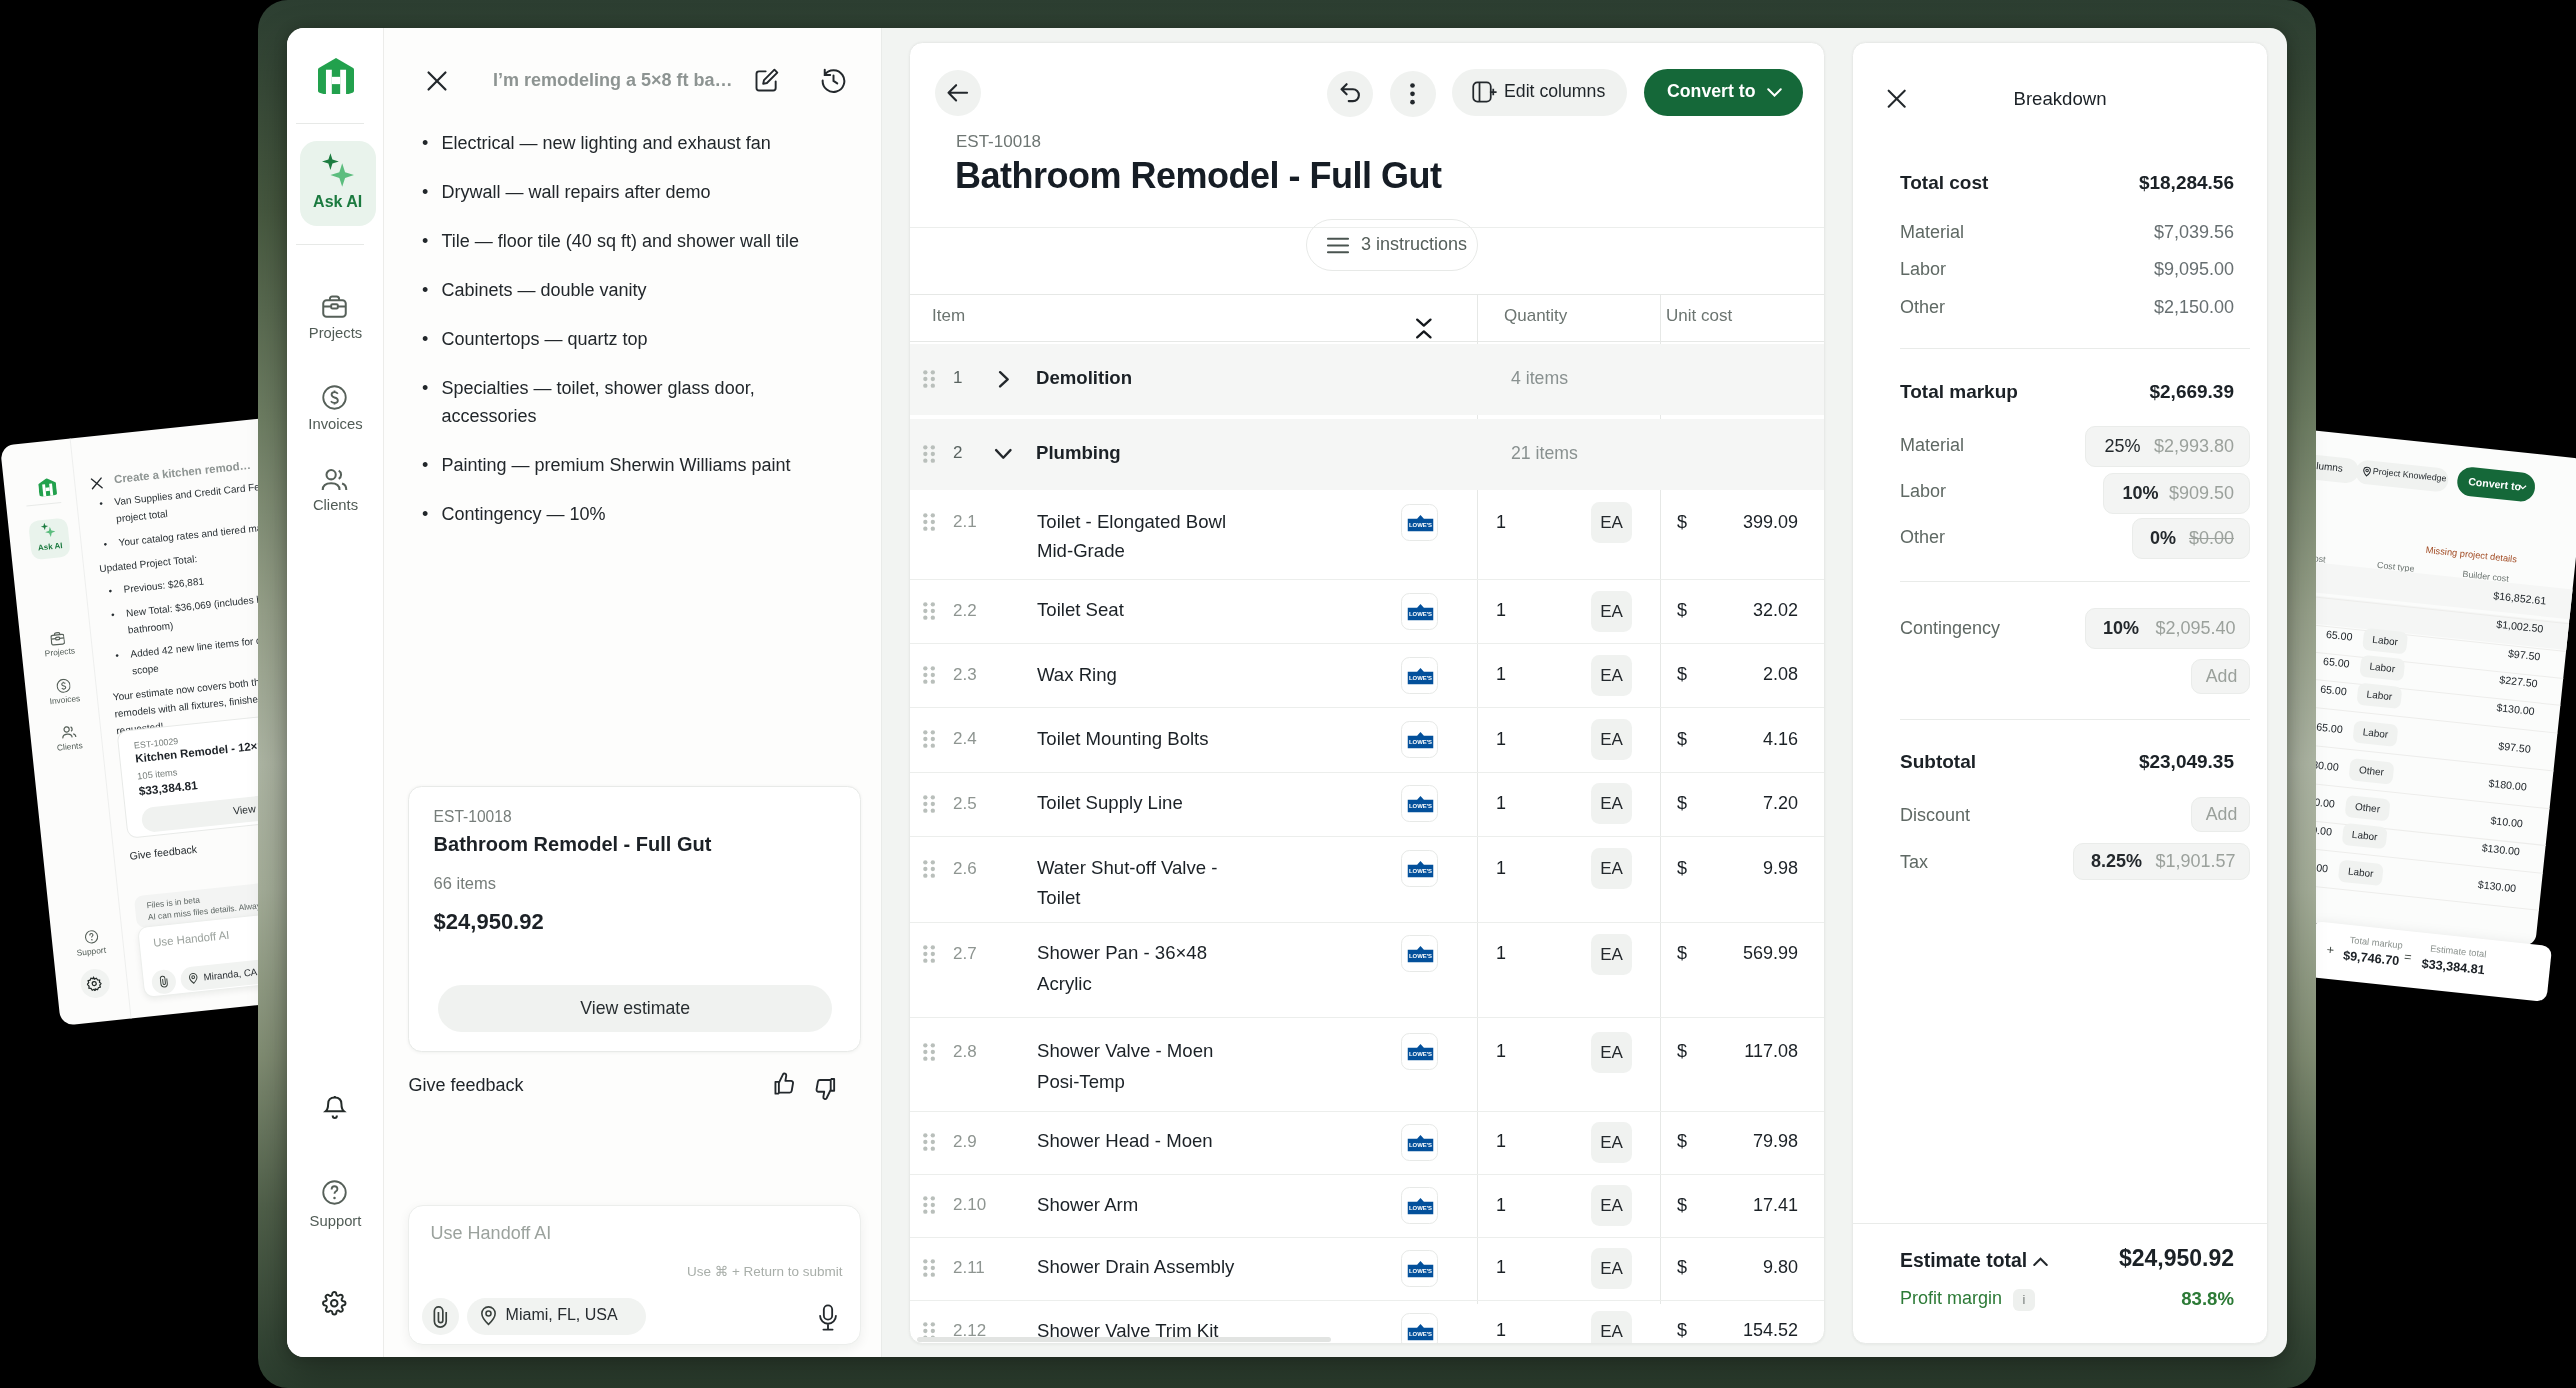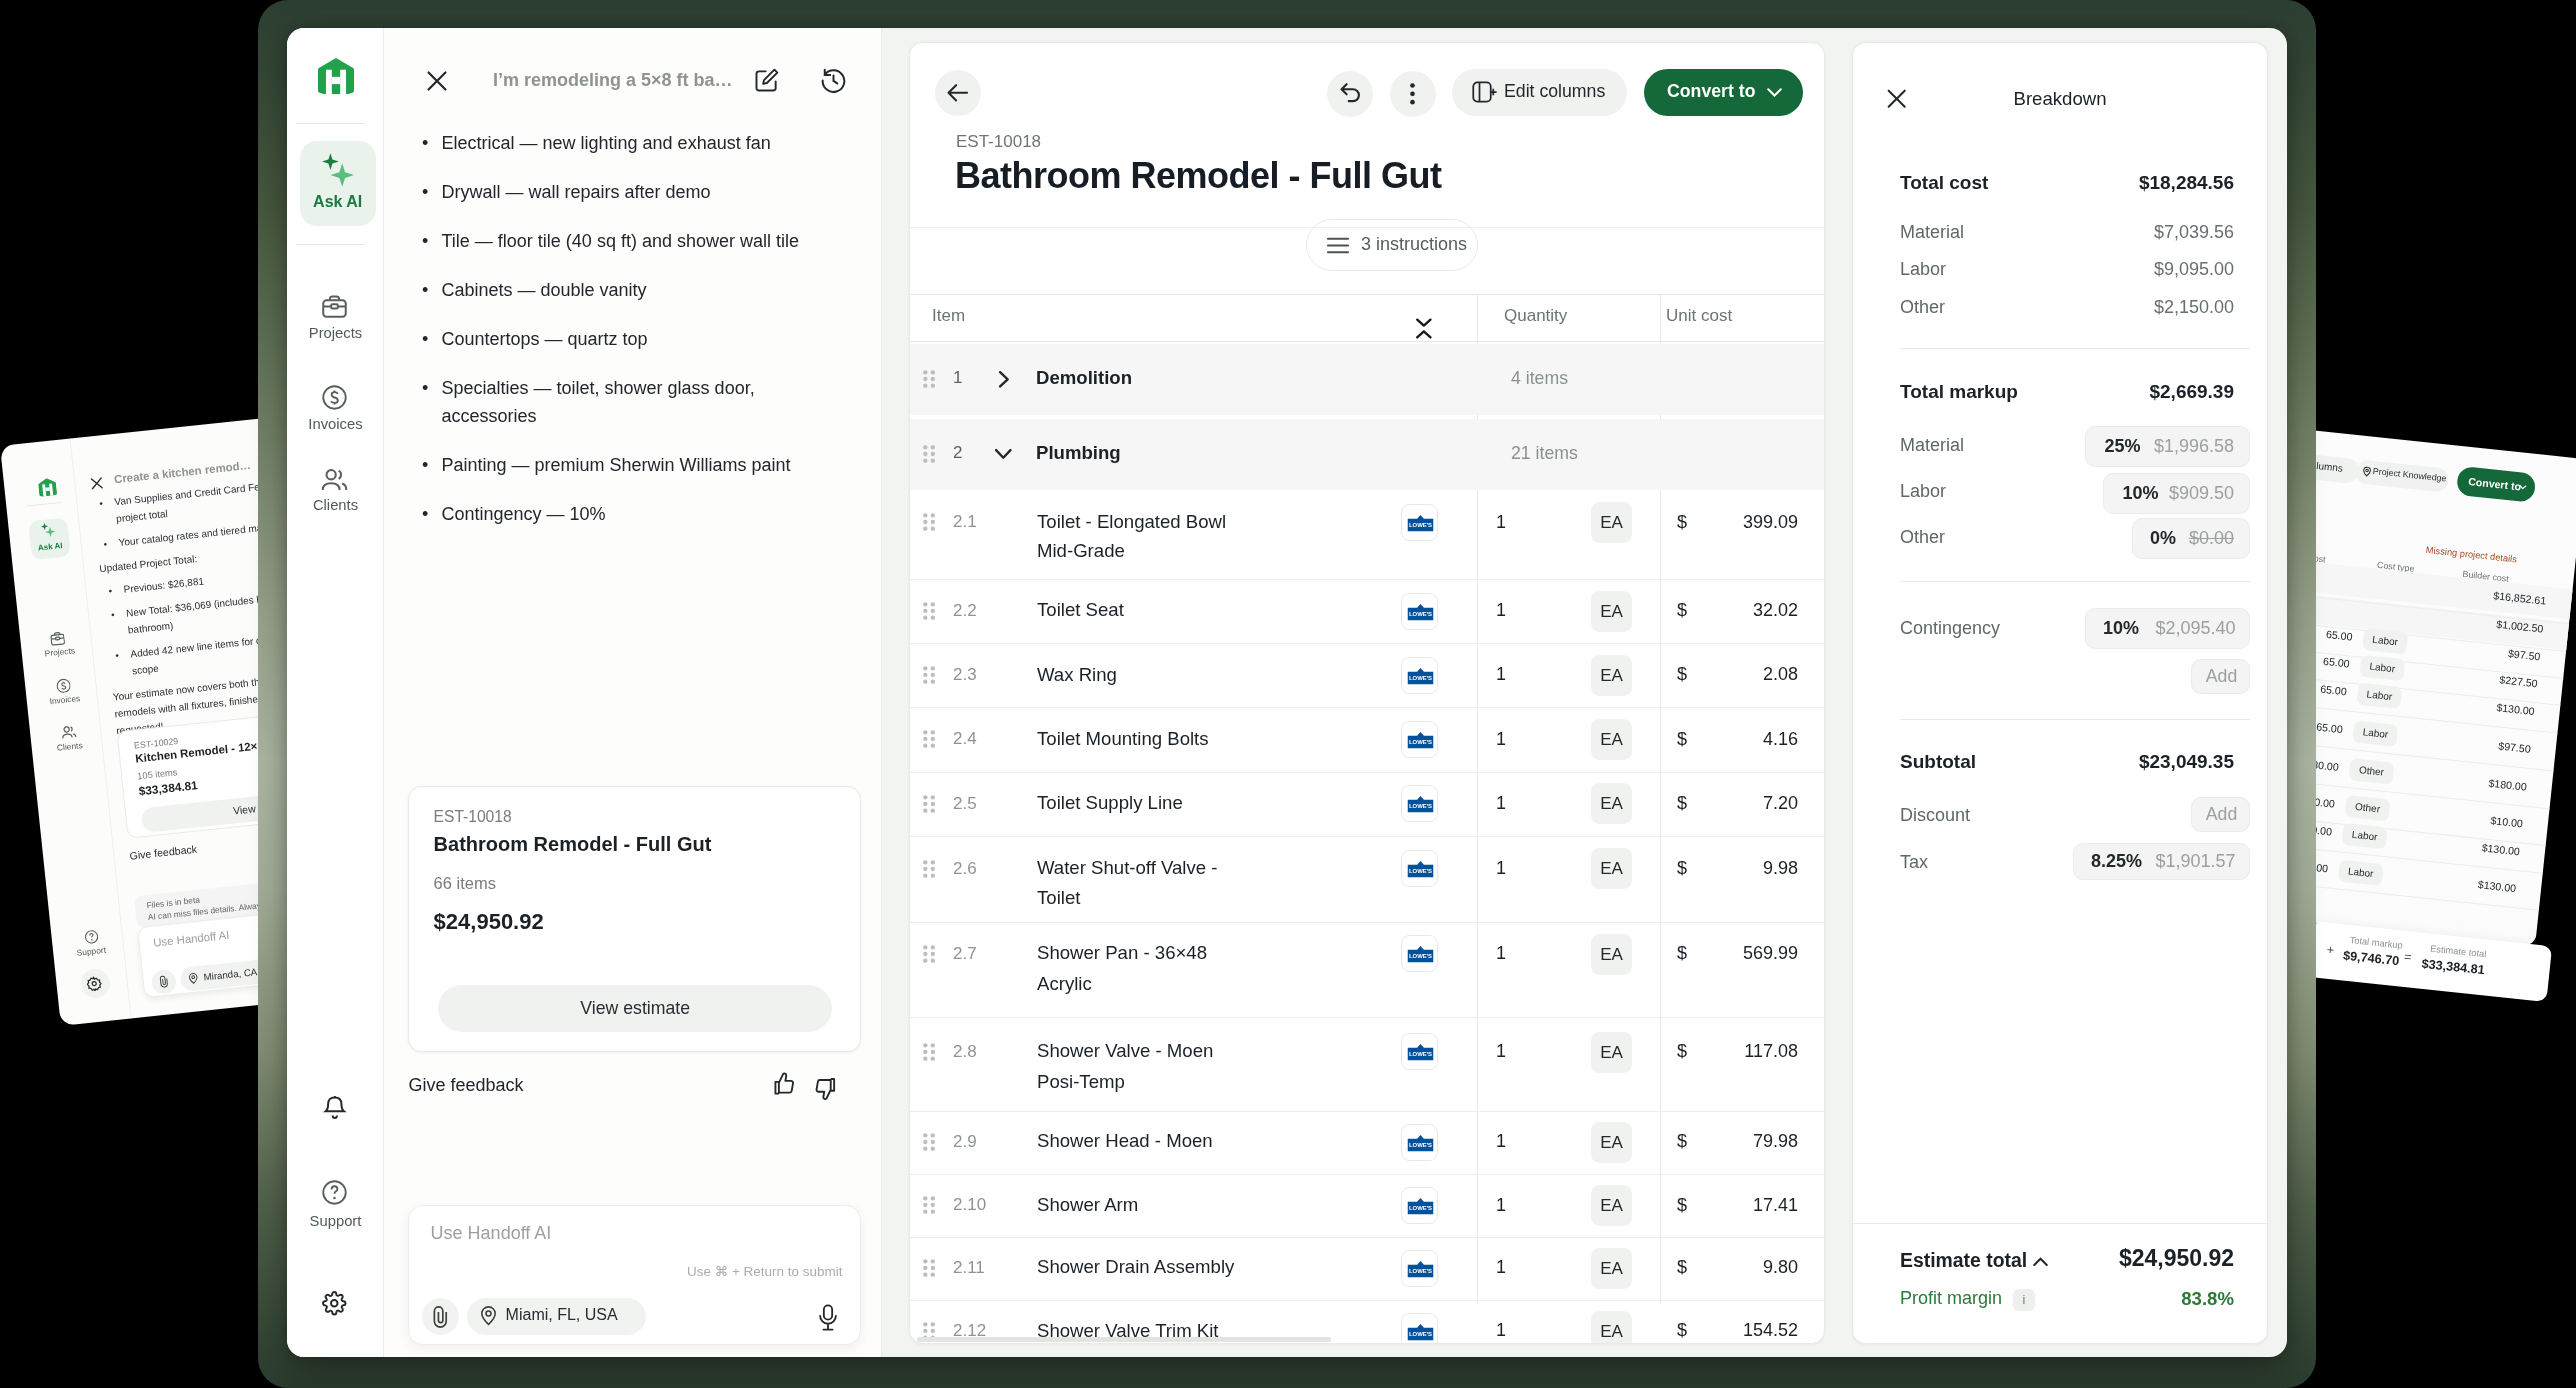--- a/index.html
+++ b/index.html
@@ -663,22 +663,22 @@
     <div class="abs" style="right:33px;top:179px;font-size:18px;color:#676f71">$7,039.56</div>
     <div class="abs" style="left:47px;top:216px;font-size:18px;color:#5f6964">Labor</div>
     <div class="abs" style="right:33px;top:216px;font-size:18px;color:#676f71">$9,095.00</div>
     <div class="abs" style="left:47px;top:254px;font-size:18px;color:#5f6964">Other</div>
     <div class="abs" style="right:33px;top:254px;font-size:18px;color:#676f71">$2,150.00</div>
     <div class="abs" style="left:47px;top:305px;width:350px;height:0.8px;background:#e9ebe9"></div>
     <div class="abs" style="left:47px;top:338px;font-size:19px;font-weight:bold;color:#1b2126">Total markup</div>
     <div class="abs" style="right:33px;top:338px;font-size:19px;font-weight:bold;color:#1b2126">$2,669.39</div>
     <div class="abs" style="left:47px;top:392px;font-size:18px;color:#5f6964">Material</div>
     <div class="abs vpill" style="left:232px;top:383px;width:165px;height:41px">
-      <span class="abs" style="left:18.6px;top:9.3px;font-size:18px;font-weight:700;color:#23282c">25%</span>
-      <span class="abs" style="right:15px;top:9.3px;font-size:18px;color:#9ba19c">$1,996.58</span>
+      <span class="abs" style="left:18.6px;top:9.3px;font-size:18px;font-weight:400;color:#23282c">25%</span>
+      <span class="abs" style="right:15px;top:9.3px;font-size:18px;color:#9ba19c">$2,993.80</span>
     </div>
     <div class="abs" style="left:47px;top:438px;font-size:18px;color:#5f6964">Labor</div>
     <div class="abs vpill" style="left:250px;top:430px;width:147px;height:41px">
       <span class="abs" style="left:18.6px;top:9.3px;font-size:18px;font-weight:600;color:#23282c">10%</span>
       <span class="abs" style="right:15px;top:9.3px;font-size:18px;color:#9ba19c">$909.50</span>
     </div>
     <div class="abs" style="left:47px;top:484px;font-size:18px;color:#5f6964">Other</div>
     <div class="abs vpill" style="left:279px;top:475px;width:118px;height:41px">
       <span class="abs" style="left:17px;top:9.3px;font-size:18px;font-weight:600;color:#23282c">0%</span>
       <span class="abs" style="right:15px;top:9.3px;font-size:18px;color:#9ba19c;text-decoration:line-through">$0.00</span>

